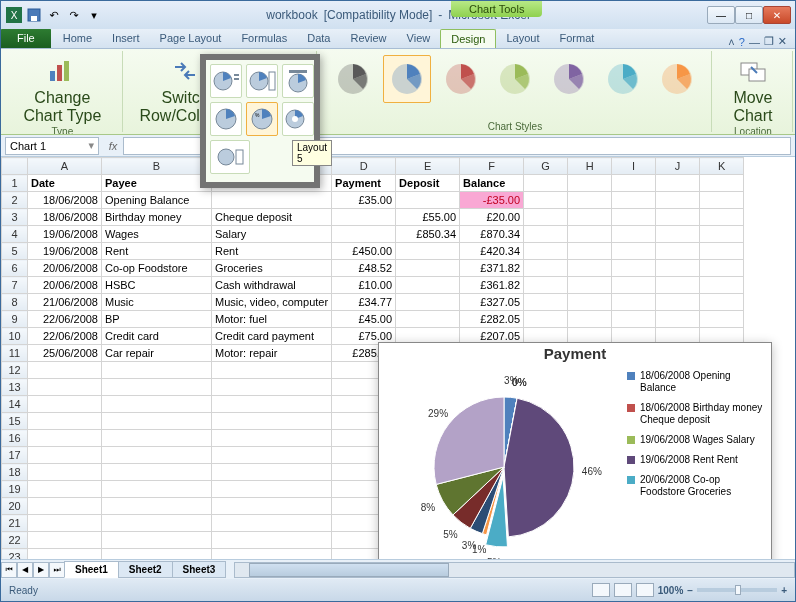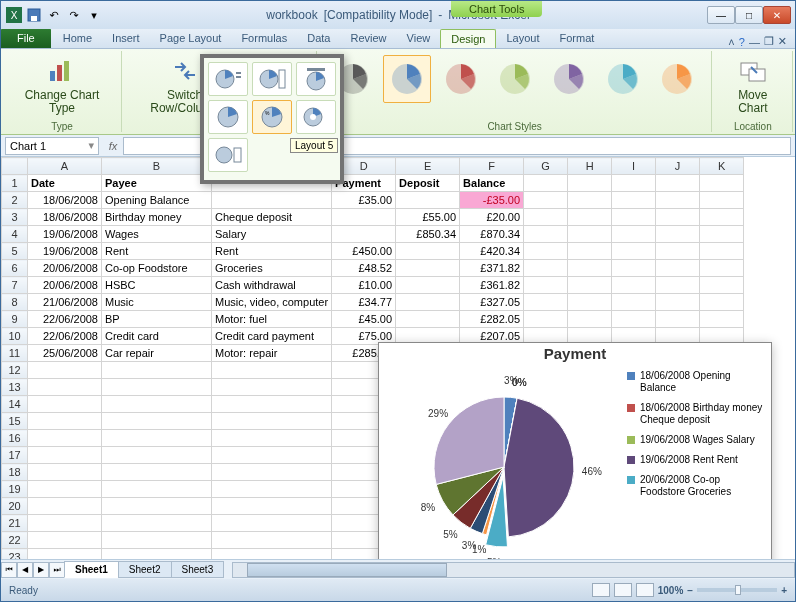--- a/index.html
+++ b/index.html
@@ -14,21 +14,21 @@
 .win-btn { width: 28px; height: 18px; display: flex; align-items: center; justify-content: center; border: 1px solid #9ab; background: linear-gradient(#f4f8fc,#dce8f4); border-radius: 2px; font-size: 10px; }
 .win-close { background: linear-gradient(#e67a5c,#c94a2a); color:#fff; border-color:#a43; }
 .ribbon-tabs { height: 20px; background: linear-gradient(#e8f0f8,#d4e2f0); display: flex; align-items: end; padding-left: 0; border-bottom: 1px solid #a8bdd4; }
 .file-tab { background: linear-gradient(#2e7d32,#1b5e20); color: #fff; padding: 4px 16px; font-size: 11px; border-radius: 2px 2px 0 0; margin-right: 2px; }
 .rtab { padding: 3px 10px; color: #3a5a7a; cursor: default; }
 .rtab.active { background: #f5fbf0; border: 1px solid #8fbf5f; border-bottom: none; border-radius: 2px 2px 0 0; color: #2a5a0a; }
 .ribbon-right { margin-left: auto; display: flex; align-items: center; gap: 4px; padding-right: 8px; color: #3a5a7a; }
 .ribbon { height: 86px; background: linear-gradient(#f5fbf0,#e8f4dc); border-bottom: 1px solid #a8c888; display: flex; padding: 2px; gap: 2px; overflow: hidden; }
 .rgroup { border-right: 1px solid #c8dcb8; padding: 0 6px; display: flex; flex-direction: column; align-items: center; justify-content: space-between; font-size: 10px; color: #4a6a3a; }
 .rgroup-items { display: flex; gap: 4px; padding-top: 2px; }
-.rbtn { display: flex; flex-direction: column; align-items: center; justify-content: center; padding: 2px 4px; text-align: center; line-height: 1.1; font-size: 12px; color: #2a4a1a; }
+.rbtn { display: flex; flex-direction: column; align-items: center; justify-content: center; padding: 2px 4px; text-align: center; line-height: 1.1; font-size: 16px; color: #2a4a1a; }
 .rbtn-icon { width: 32px; height: 32px; display: flex; align-items: center; justify-content: center; margin-bottom: 2px; }
 .style-gallery { display: flex; gap: 6px; padding: 4px; flex: 1; }
 .style-item { width: 48px; height: 48px; border: 1px solid transparent; display: flex; align-items: center; justify-content: center; border-radius: 2px; }
 .style-item.sel { border: 1px solid #f0b040; background: #fff5d8; }
 .name-box-row { height: 22px; background: #e8f0f8; border-bottom: 1px solid #b8ccde; display: flex; align-items: center; }
 .name-box { width: 94px; height: 18px; background: #fff; border: 1px solid #abc; margin: 0 4px; padding: 0 4px; display: flex; align-items: center; font-size: 11px; }
 .fx-label { width: 20px; color: #666; font-style: italic; text-align: center; }
 .formula-bar { flex: 1; height: 18px; background: #fff; border: 1px solid #abc; margin-right: 4px; }
 .sheet-area { flex: 1; position: relative; background: #fff; overflow: hidden; }
 table.grid { border-collapse: collapse; table-layout: fixed; }
@@ -42,29 +42,29 @@
 .col-A { width: 74px; } .col-B { width: 110px; } .col-C { width: 108px; }
 .col-D { width: 64px; } .col-E { width: 64px; } .col-F { width: 64px; }
 .col-rest { width: 44px; }
 .chart-overlay { position: absolute; left: 377px; top: 185px; width: 394px; height: 228px; border: 1px solid #888; background: #fff; box-shadow: 0 2px 10px rgba(0,0,0,0.25); }
 .chart-title { text-align: center; font-weight: bold; font-size: 15px; padding-top: 2px; color: #333; }
 .chart-body { display: flex; height: 200px; }
 .pie-wrap { flex: 1; position: relative; }
 .legend { width: 150px; font-size: 10px; padding: 8px 6px; }
 .legend-item { display: flex; align-items: flex-start; margin-bottom: 8px; line-height: 1.2; }
 .legend-sw { width: 8px; height: 8px; margin-right: 5px; margin-top: 2px; flex-shrink: 0; }
-.layout-flyout { position: absolute; left: 200px; top: 54px; width: 144px; background: #f5fbf0; border: 4px solid #737373; box-shadow: 2px 2px 8px rgba(0,0,0,0.3); padding: 4px; z-index: 100; }
+.layout-flyout { position: absolute; left: 200px; top: 54px; width: 120px; background: #f5fbf0; border: 6px solid #737373; box-shadow: 2px 2px 8px rgba(0,0,0,0.3); padding: 4px; z-index: 100; }
 .layout-row { display: flex; gap: 4px; margin-bottom: 4px; }
 .layout-item { width: 40px; height: 34px; border: 1px solid #c8dcb8; background: #fff; display: flex; align-items: center; justify-content: center; border-radius: 2px; }
 .layout-item.sel { border: 1px solid #f0b040; background: #fff5d8; }
 .tooltip { position: absolute; background: #ffffe1; border: 1px solid #888; padding: 1px 4px; font-size: 10px; }
 .sheet-tabs { height: 20px; background: #e8f0f8; display: flex; align-items: center; border-top: 1px solid #b8ccde; font-size: 10px; }
 .nav-btns { display: flex; }
 .nav-btn { width: 16px; height: 16px; border: 1px solid #abc; background: #f4f8fc; display: flex; align-items: center; justify-content: center; font-size: 8px; }
-.sheet-tab { padding: 2px 10px; border: 1px solid #abc; background: #fff; margin-left: -1px; }
+.sheet-tab { padding: 2px 10px; border: 1px solid #abc; background: #fff; margin-left: -1px; font-weight: bold; }
 .sheet-tab.active { background: #fff; font-weight: bold; border-bottom-color: #fff; }
 .sheet-tab.inactive { background: #dce8f4; }
 .hscroll { flex: 1; margin-left: 8px; height: 16px; background: #e0e8f0; border: 1px solid #abc; position: relative; }
 .hscroll-thumb { position: absolute; left: 14px; width: 200px; top: 0; bottom: 0; background: linear-gradient(#d0e0f0,#b8ccde); border: 1px solid #9ab; }
 .statusbar { height: 22px; background: linear-gradient(#e0eaf4,#c8d8e8); display: flex; align-items: center; padding: 0 8px; font-size: 10px; color: #3a5a7a; text-align: center; }
 .status-right { margin-left: auto; display: flex; align-items: center; gap: 4px; font-weight: bold; }
 .view-btn { width: 18px; height: 14px; border: 1px solid #9ab; background: #f4f8fc; }
 .zoom-slider { width: 80px; height: 4px; background: #b8ccde; position: relative; }
 .zoom-thumb { position: absolute; left: 38px; top: -3px; width: 6px; height: 10px; background: #f4f8fc; border: 1px solid #9ab; }
 svg { display: block; }

